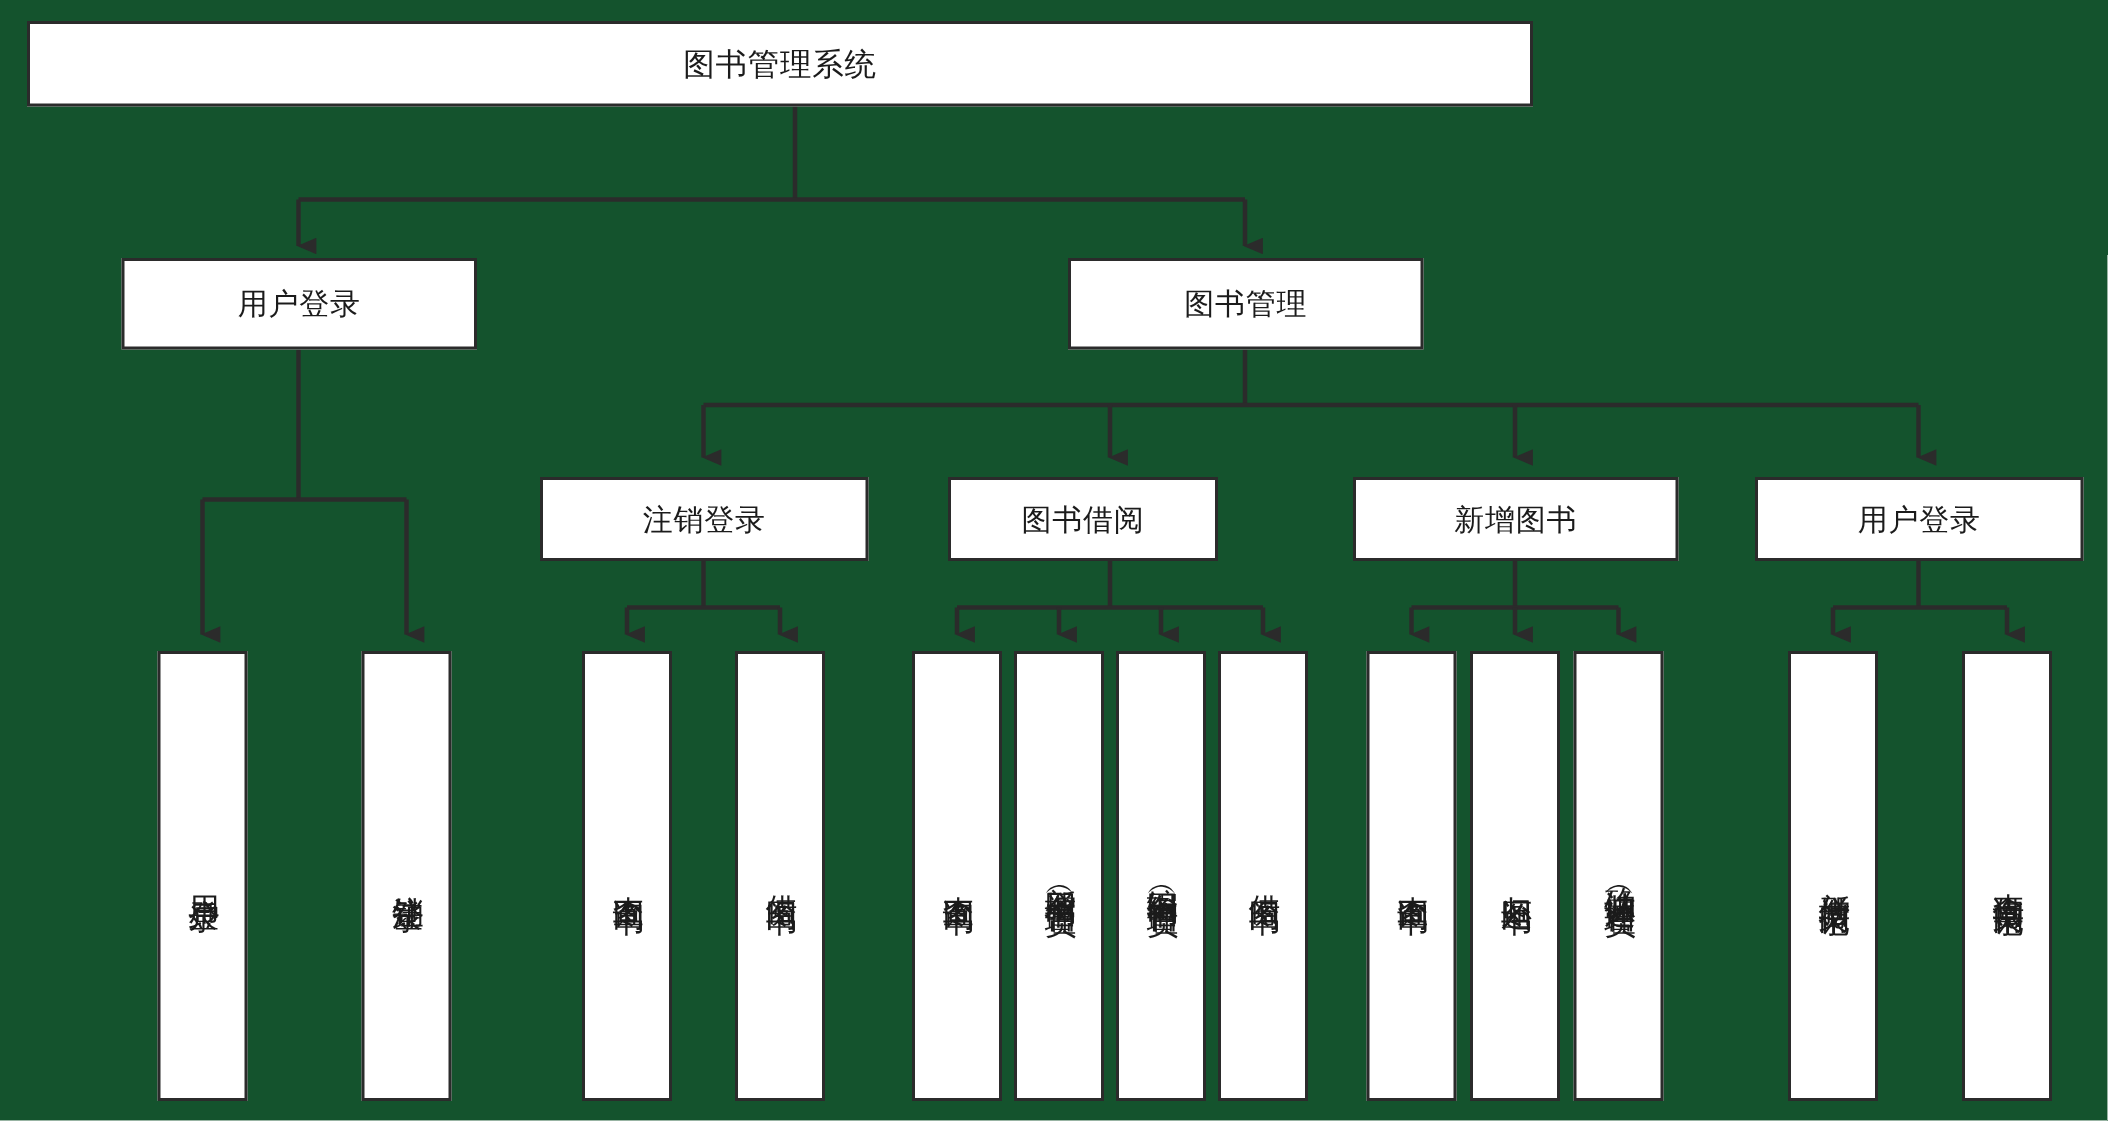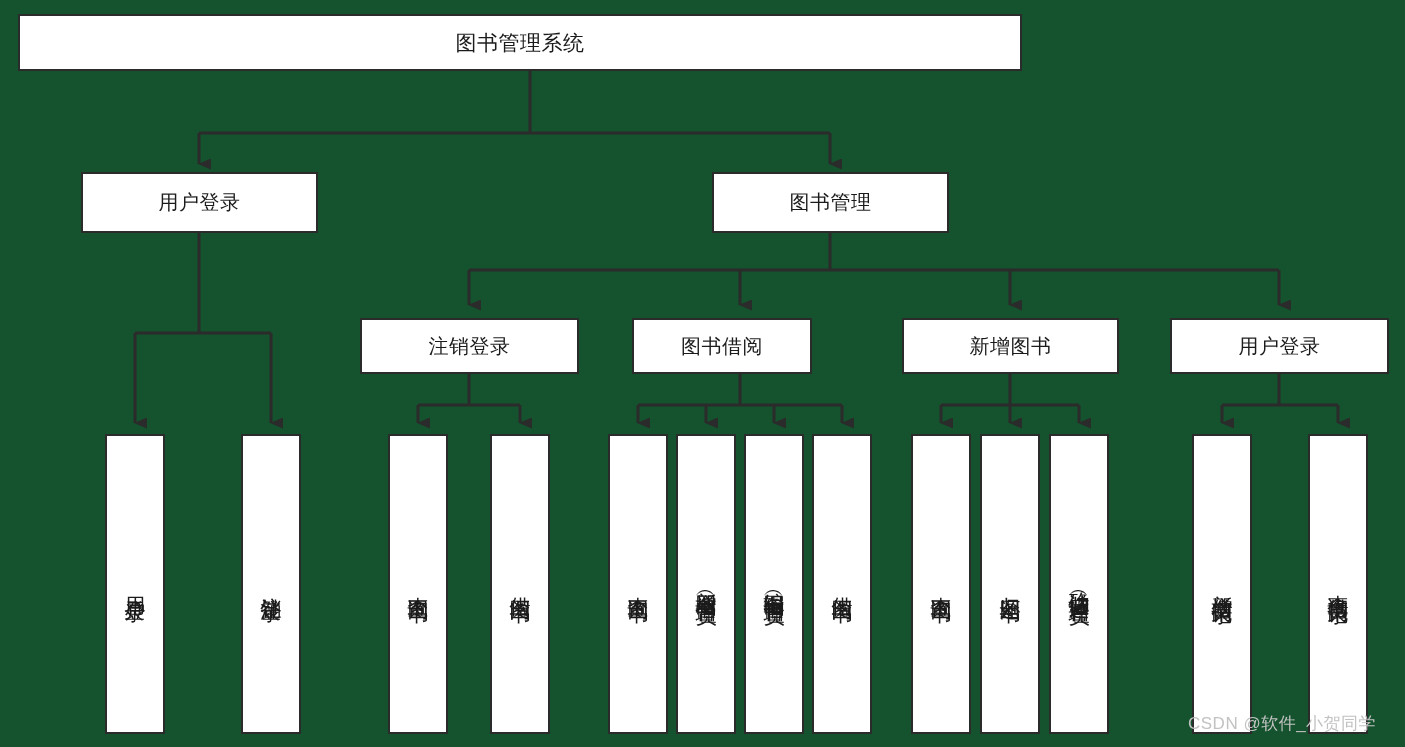--- a/index.html
+++ b/index.html
@@ -193,15 +193,14 @@
     <span class="label">确认归还（管理员）</span>
   </div>
 
   <div class="node leaf" style="left:1192px; top:434px; width:60px; height:300px;">
     <span class="label">新增借阅记录</span>
   </div>
   <div class="node leaf" style="left:1308px; top:434px; width:60px; height:300px;">
     <span class="label">查询借阅记录</span>
   </div>
 
-  <div class="watermark">CSDN @软件_小贺同学</div>
 
 </div>
 
 </body></html>

